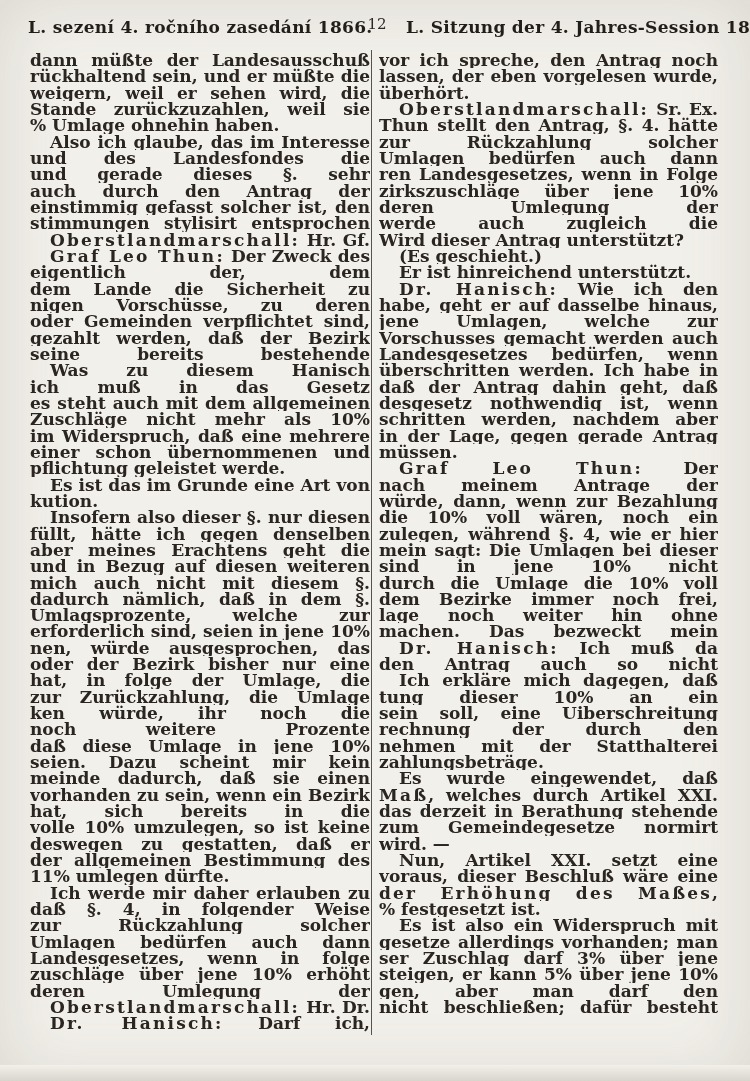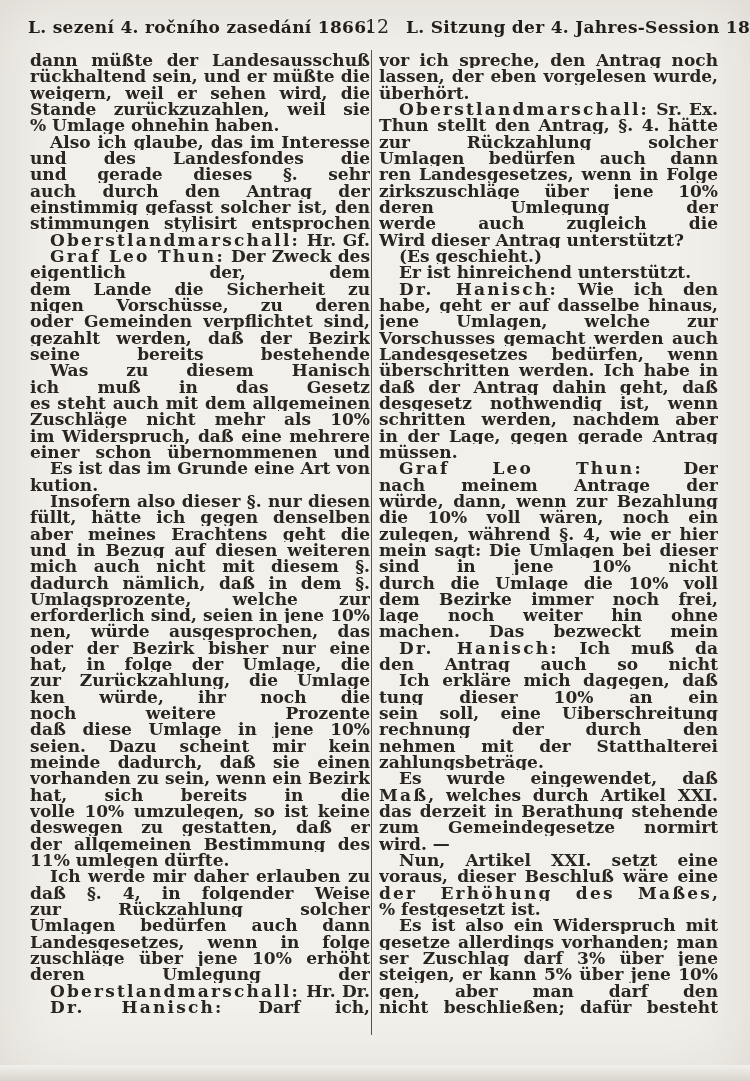--- a/index.html
+++ b/index.html
@@ -11,21 +11,21 @@
     color:#282420;overflow:hidden;
   }
   .header-left,.header-right{
     position:absolute;top:17px;font-weight:700;font-size:17px;
     text-align:center;color:#211d19;letter-spacing:.3px;white-space:nowrap;
   }
   .header-left{left:28px;width:335px;}
   .header-right{left:406px;width:318px;}
   .page-number{
     position:absolute;top:15px;left:353px;width:48px;text-align:center;
-    font-size:19px;font-weight:400;color:#2b2723;
+    font-size:15px;font-weight:400;color:#2b2723;
   }
   .divider{position:absolute;left:371px;top:50px;width:1px;height:985px;background:#57524a;}
   .col{position:absolute;top:52px;font-size:17px;font-weight:700;line-height:16.34px;color:#2a2521;}
   .col-left{left:30px;width:340px;}
   .col-right{left:379px;width:339px;}
   .line{height:16.34px;overflow:hidden;text-align:justify;text-align-last:justify;}
   .line.nj{text-align-last:left;}
   .line.ind{text-indent:20px;}
   .sp{letter-spacing:2.2px;}
   .bottom-edge{
@@ -60,20 +60,21 @@
       <div class="line">nigen Vorschüsse, zu deren Rückzahlung die Bezirke</div>
       <div class="line">oder Gemeinden verpflichtet sind, auch wirklich ein-</div>
       <div class="line">gezahlt werden, daß der Bezirk oder die Gemeinde</div>
       <div class="line nj">seine bereits bestehende Verpflichtung erfülle.</div>
       <div class="line ind">Was zu diesem Hanisch erforderlich ist, glaube</div>
       <div class="line">ich muß in das Gesetz aufgenommen werden, und</div>
       <div class="line">es steht auch mit dem allgemeinen Gesetze, daß die</div>
       <div class="line">Zuschläge nicht mehr als 10% betragen sollen, nicht</div>
       <div class="line">im Widerspruch, daß eine mehrere Last zur Erfüllung</div>
       <div class="line">einer schon übernommenen und bestehenden Ver=</div>
+      <div class="line nj">pflichtung geleistet werde.</div>
       <div class="line ind">Es ist das im Grunde eine Art von Exe-</div>
       <div class="line nj">kution.</div>
       <div class="line ind">Insofern also dieser §. nur diesen Zweck er-</div>
       <div class="line">füllt, hätte ich gegen denselben keine Einwendung·</div>
       <div class="line">aber meines Erachtens geht die Textirung weiter</div>
       <div class="line">und in Bezug auf diesen weiteren Inhalt kannte ich</div>
       <div class="line">mich auch nicht mit diesem §. einverstanden erklären,</div>
       <div class="line">dadurch nämlich, daß in dem §. gesagt wird, die</div>
       <div class="line">Umlagsprozente, welche zur Bezahlung der Schuld</div>
       <div class="line">erforderlich sind, seien in jene 10% nicht einzurech=</div>

